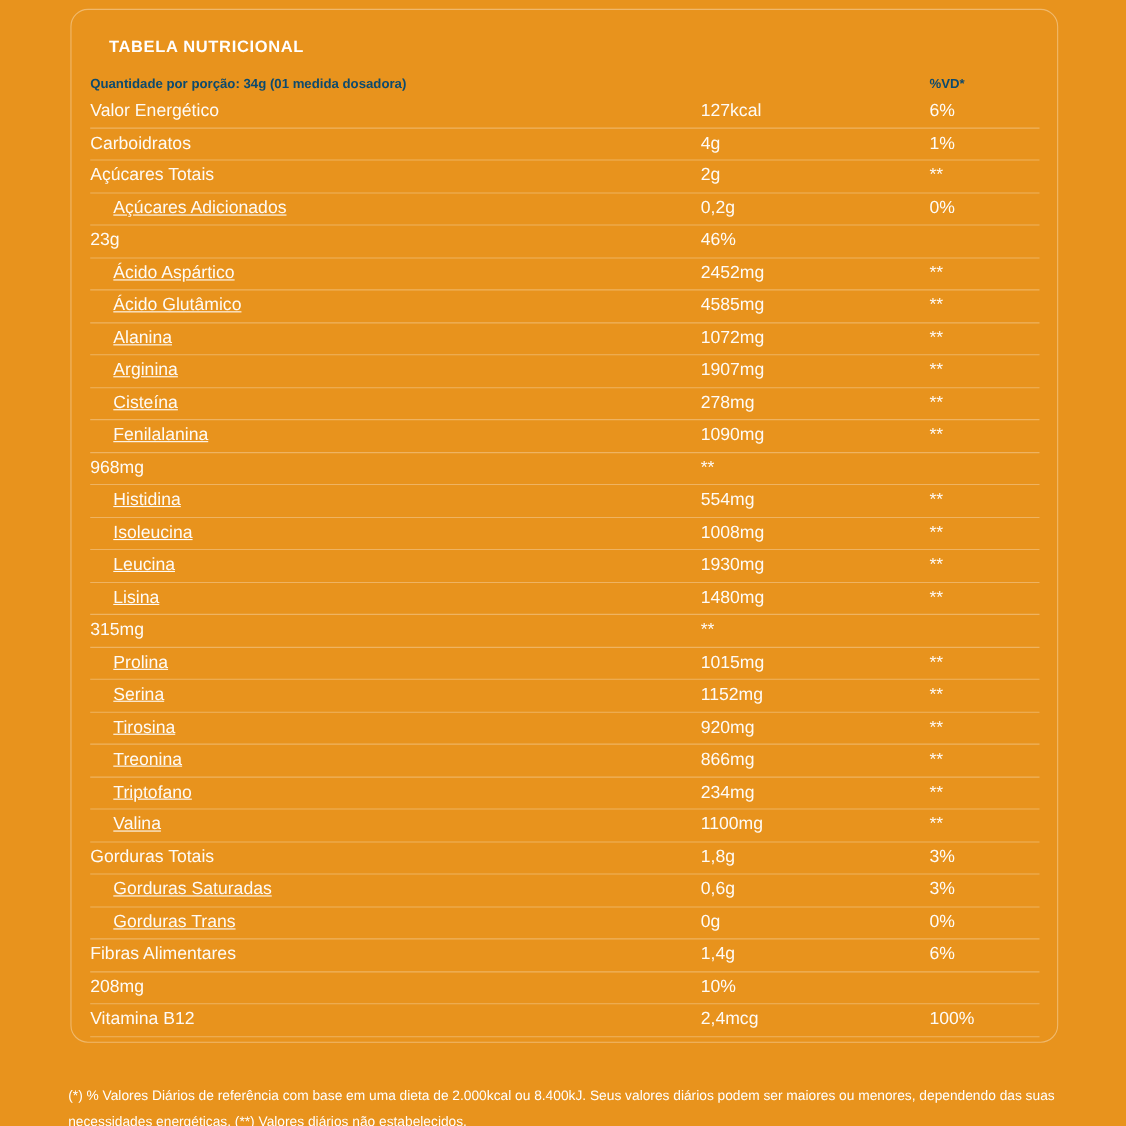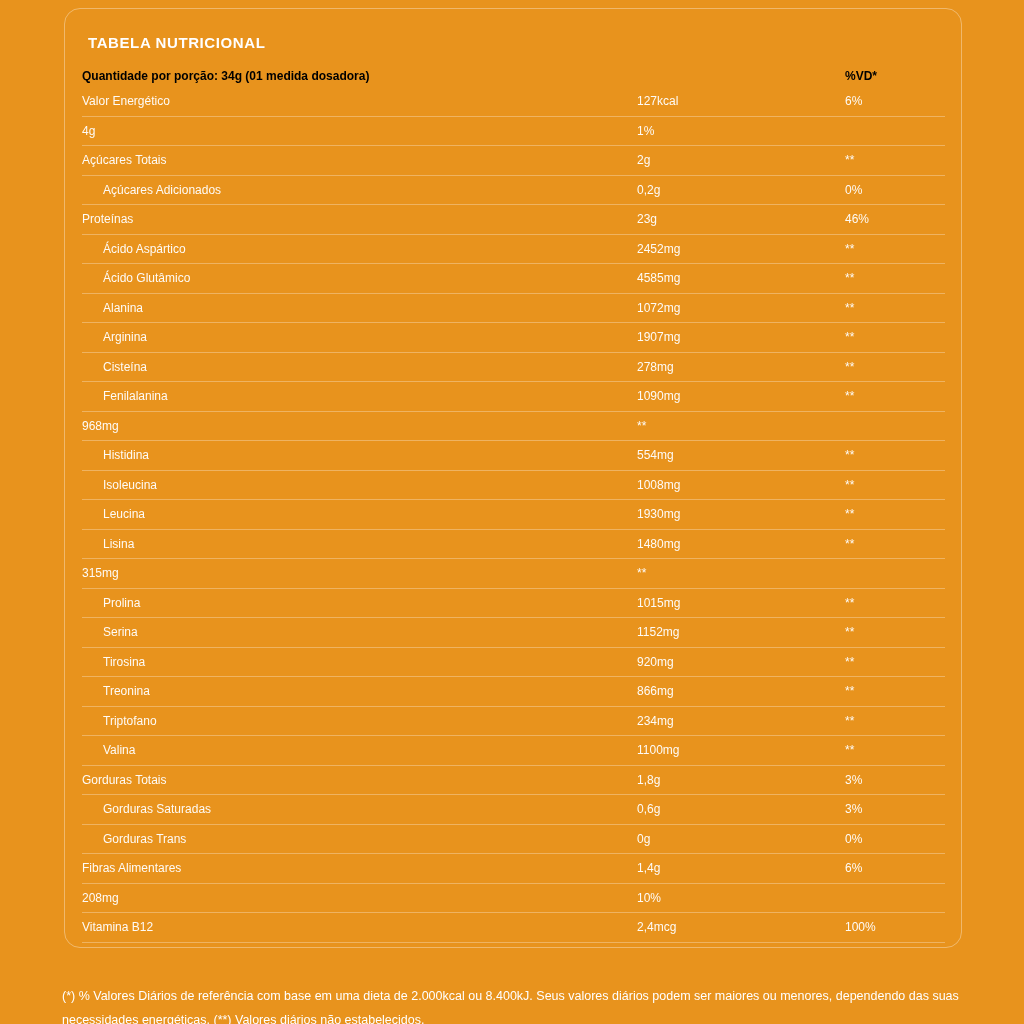--- a/index.html
+++ b/index.html
@@ -19,21 +19,21 @@
     width: 898px;
     height: 940px;
     box-sizing: border-box;
     border: 1px solid rgba(255,255,255,0.35);
     border-radius: 16px;
     padding: 0 18px 0 17px;
   }
 
   .card-title {
     position: absolute;
-    left: 23px;
+    left: 34px;
     top: 25px;
     font-size: 15px;
     font-weight: 800;
     letter-spacing: 0.6px;
     color: #FFFFFF;
   }
 
   .grid-row {
     display: grid;
     grid-template-columns: 555px 208px 1fr;
@@ -41,39 +41,39 @@
   }
 
   .head-row {
     position: absolute;
     left: 17px;
     top: 57px;
     width: 863px;
     height: 20px;
     font-size: 12px;
     font-weight: 700;
-    color: #000000;
+    color: #0c4a6e;
   }
 
   .rows {
     position: absolute;
     left: 17px;
     top: 78px;
     width: 863px;
   }
 
   .row {
     height: 29.5px;
     box-sizing: border-box;
     border-bottom: 1px solid rgba(255,255,255,0.30);
-    font-size: 12px;
+    font-size: 16px;
     color: rgba(255,255,255,0.96);
   }
   .row .name { padding-left: 0; }
-  .row.indent .name { padding-left: 21px; }
+  .row.indent .name { padding-left: 21px; text-decoration: underline; }
   .cell { white-space: nowrap; }
 
   .footnote {
     position: absolute;
     left: 62px;
     top: 971px;
     width: 906px;
     font-size: 12.5px;
     line-height: 24px;
     color: #FFFFFF;
@@ -92,38 +92,38 @@
   </div>
 
   <div class="rows" id="rows-container">
   <div class="row grid-row">
     <span class="cell name">Valor Energético</span>
     <span class="cell amount">127kcal</span>
     <span class="cell vd">6%</span>
   </div>
 
   <div class="row grid-row">
+    <span class="cell name">Carboidratos</span>
     <span class="cell amount">4g</span>
     <span class="cell vd">1%</span>
   </div>
 
   <div class="row grid-row">
     <span class="cell name">Açúcares Totais</span>
     <span class="cell amount">2g</span>
     <span class="cell vd">**</span>
   </div>
 
   <div class="row grid-row indent">
     <span class="cell name">Açúcares Adicionados</span>
     <span class="cell amount">0,2g</span>
     <span class="cell vd">0%</span>
   </div>
 
   <div class="row grid-row">
-    <span class="cell name">Proteínas</span>
     <span class="cell amount">23g</span>
     <span class="cell vd">46%</span>
   </div>
 
   <div class="row grid-row indent">
     <span class="cell name">Ácido Aspártico</span>
     <span class="cell amount">2452mg</span>
     <span class="cell vd">**</span>
   </div>
 

